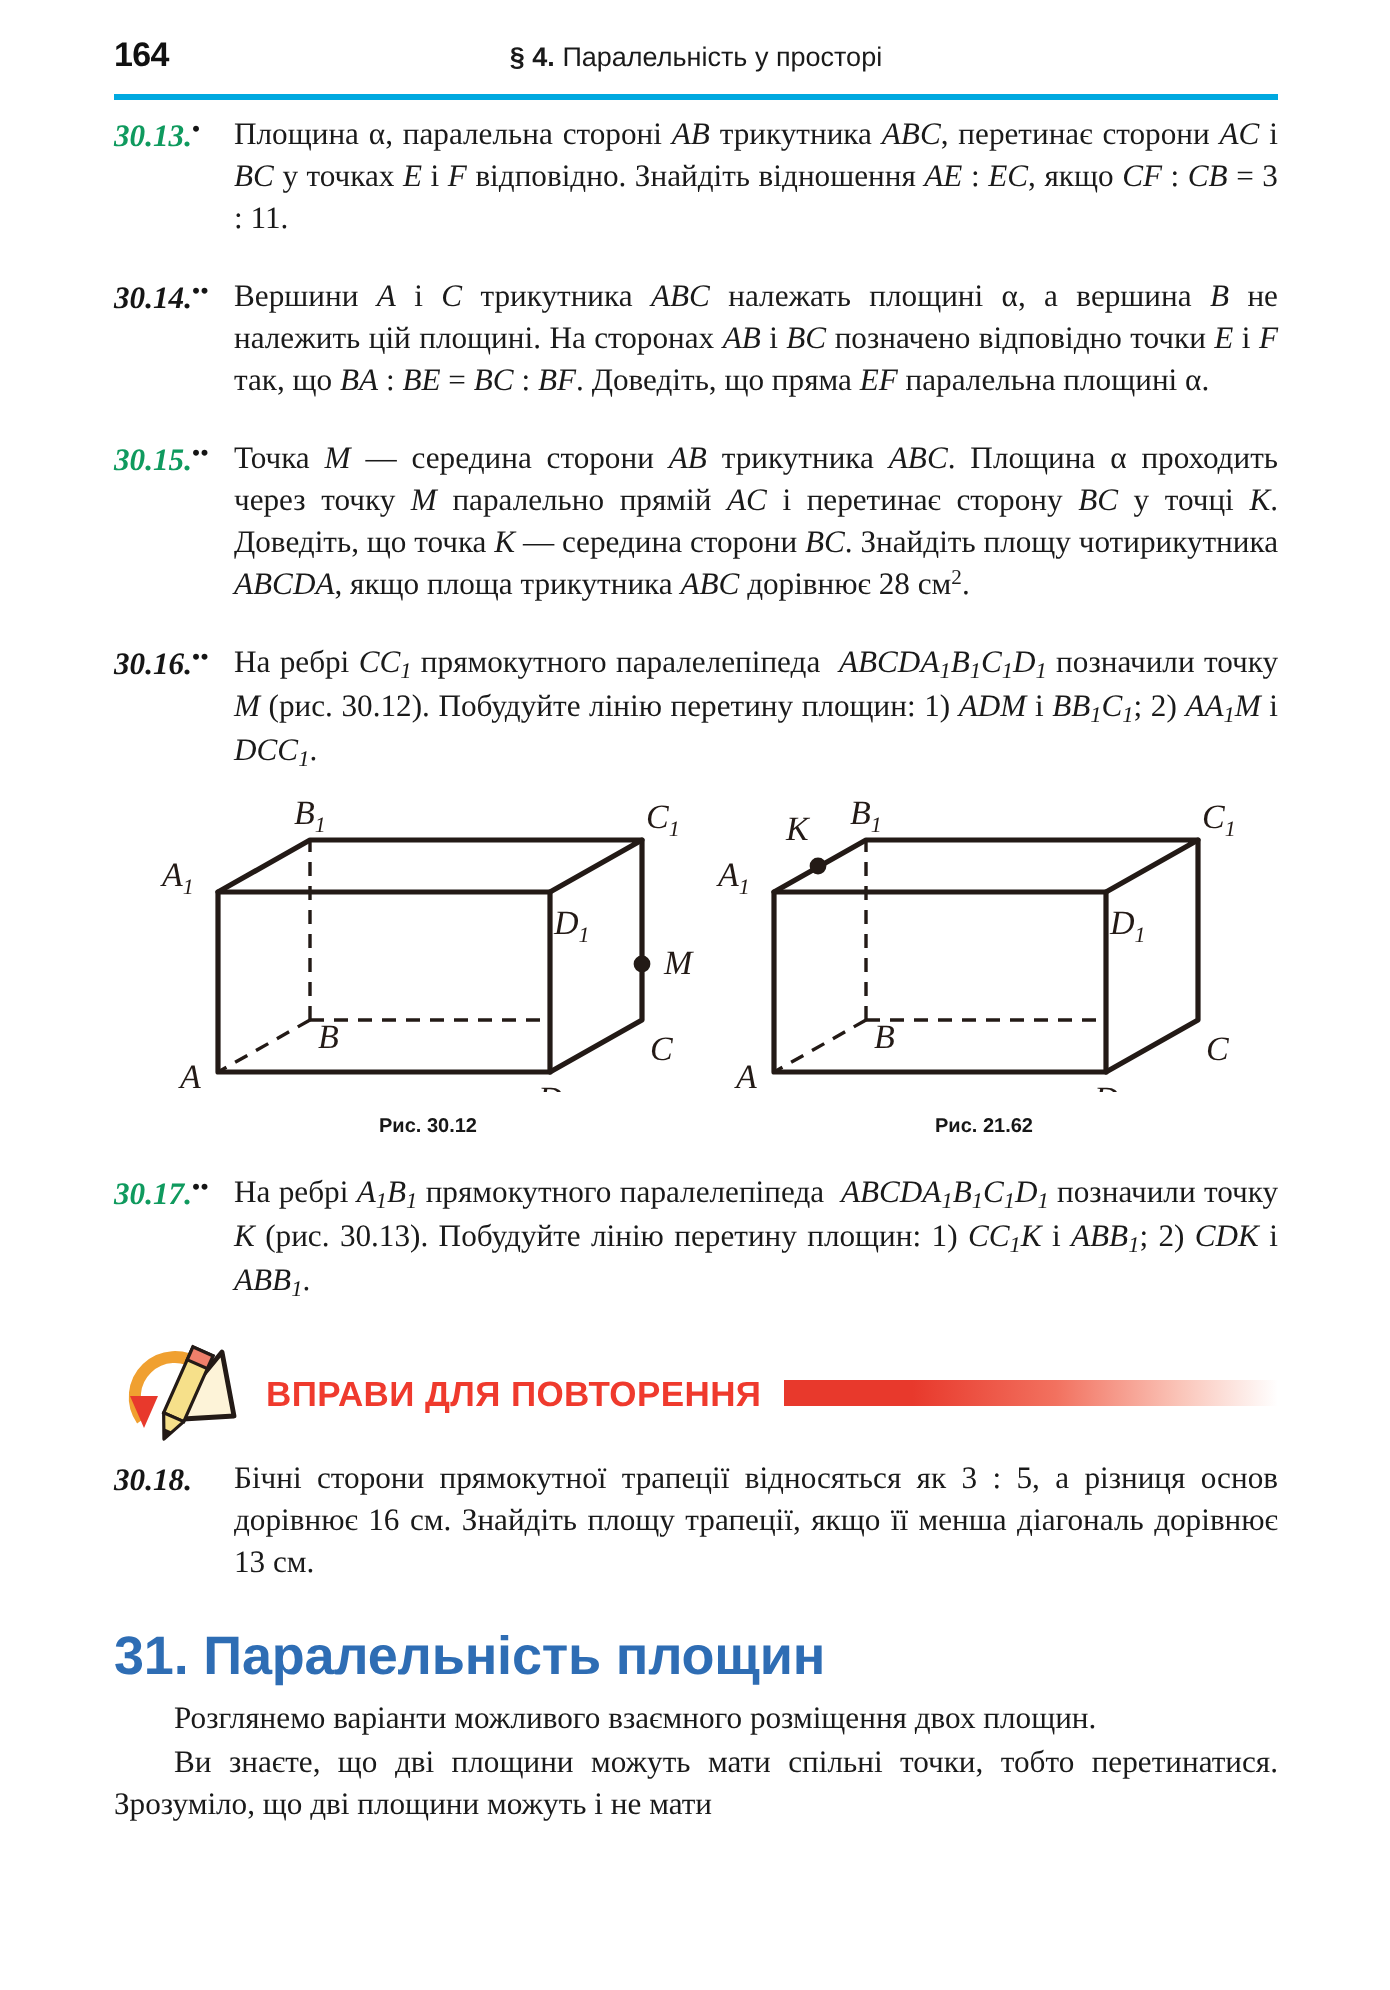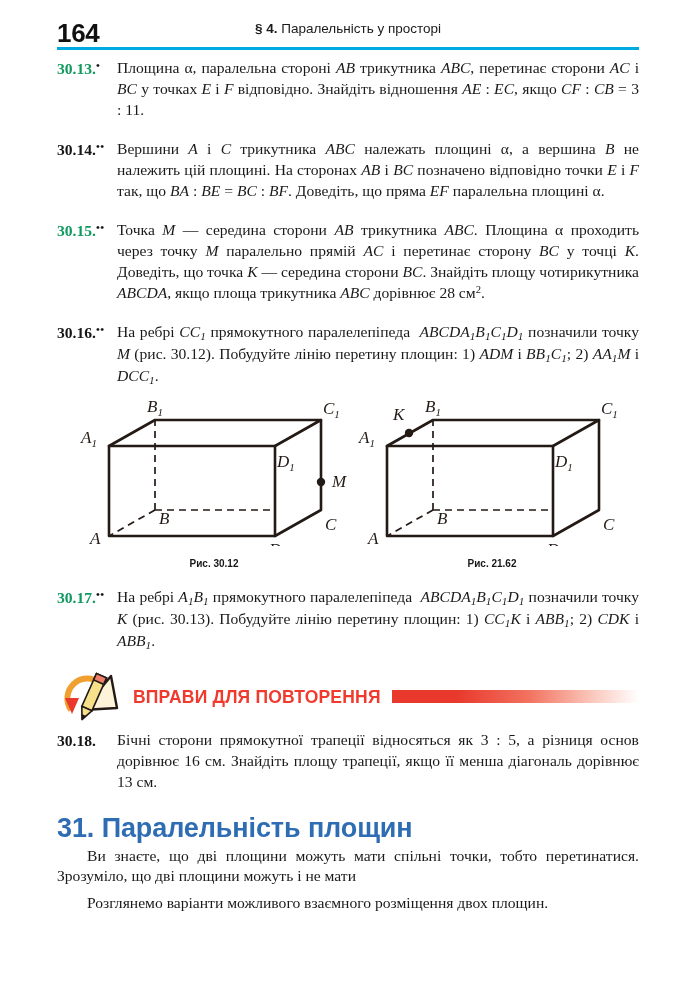--- a/index.html
+++ b/index.html
@@ -23,21 +23,21 @@
     top: 18px;
     width: 582px;
     height: 30px;
   }
   .folio {
     position: absolute;
     left: 0;
     top: 0;
     font-family: "Liberation Sans", sans-serif;
     font-weight: bold;
-    font-size: 26px;
+    font-size: 17px;
     letter-spacing: -0.3px;
     color: #111111;
   }
   .head-title {
     position: absolute;
     left: 0;
     right: 0;
     top: 3px;
     text-align: center;
     font-family: "Liberation Sans", sans-serif;
@@ -73,20 +73,21 @@
     margin-top: 18px;
     text-justify: inter-word;
   }
   .ex:first-child { margin-top: 0; }
   .ex .num {
     position: absolute;
     left: 0;
     top: 0;
     font-weight: bold;
     white-space: nowrap;
+    font-style: italic;
   }
   .ex .num.green { color: #0f9a5e; }
   .ex .num.black { color: #151515; }
   .stars {
     font-size: 11px;
     vertical-align: 0.45em;
     letter-spacing: 0.4px;
     font-weight: bold;
     color: #151515;
   }
@@ -304,16 +305,16 @@
     <div class="rep-label">ВПРАВИ ДЛЯ ПОВТОРЕННЯ</div>
     <div class="rep-bar"></div>
   </div>
 
   <div class="ex" style="margin-top:0;">
     <span class="num black"><span>30.18.</span><span class="stars"></span></span>
     <span>Бічні сторони прямокутної трапеції відносяться як 3 : 5, а різниця основ дорівнює 16 см. Знайдіть площу трапеції, якщо її менша діагональ дорівнює 13 см.</span>
   </div>
 
   <div class="sec-head">31. Паралельність площин</div>
+  <div class="para">Розглянемо варіанти можливого взаємного розміщення двох площин.</div>
   <div class="para tight">Ви знаєте, що дві площини можуть мати спільні точки, тобто перетинатися. Зрозуміло, що дві площини можуть і не мати</div>
-  <div class="para">Розглянемо варіанти можливого взаємного розміщення двох площин.</div>
 
 </div>
 
 </body></html>

